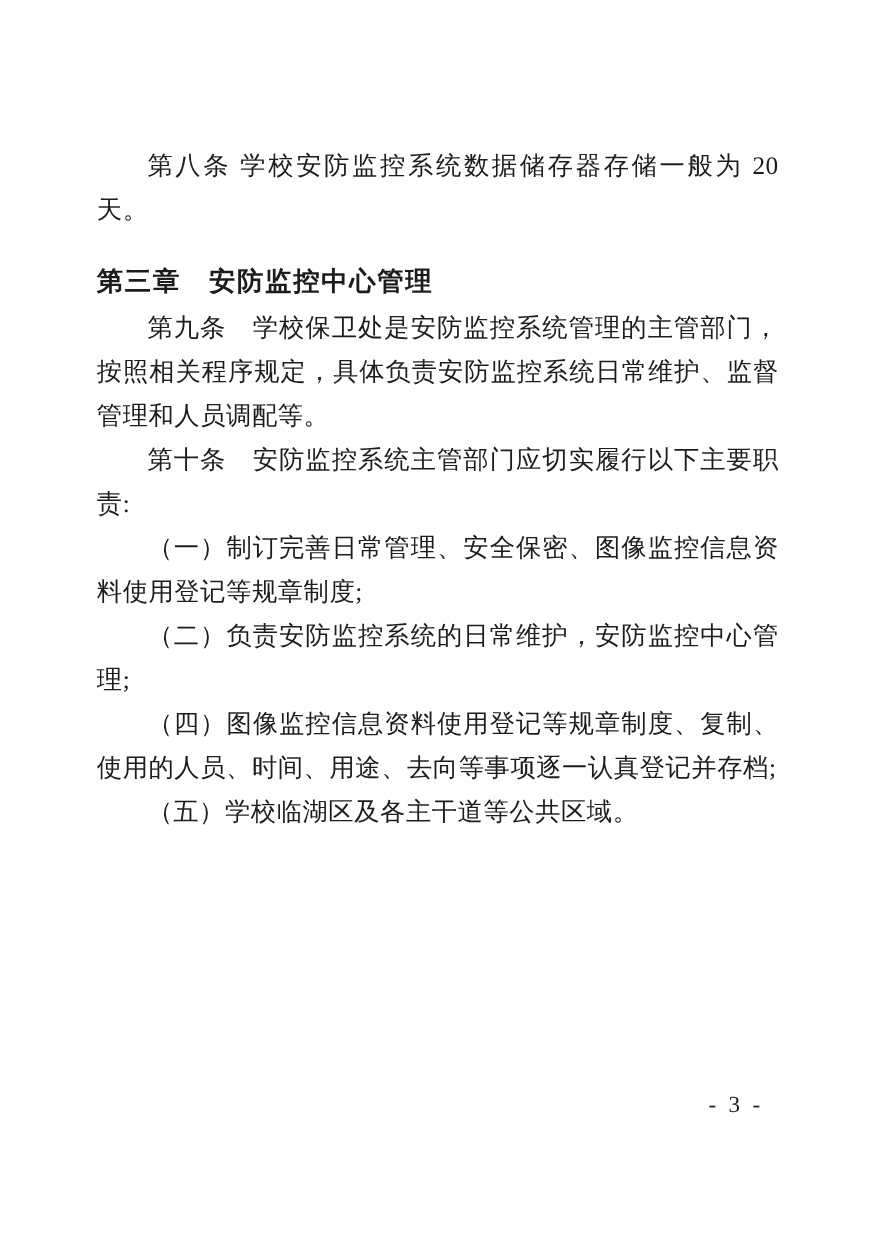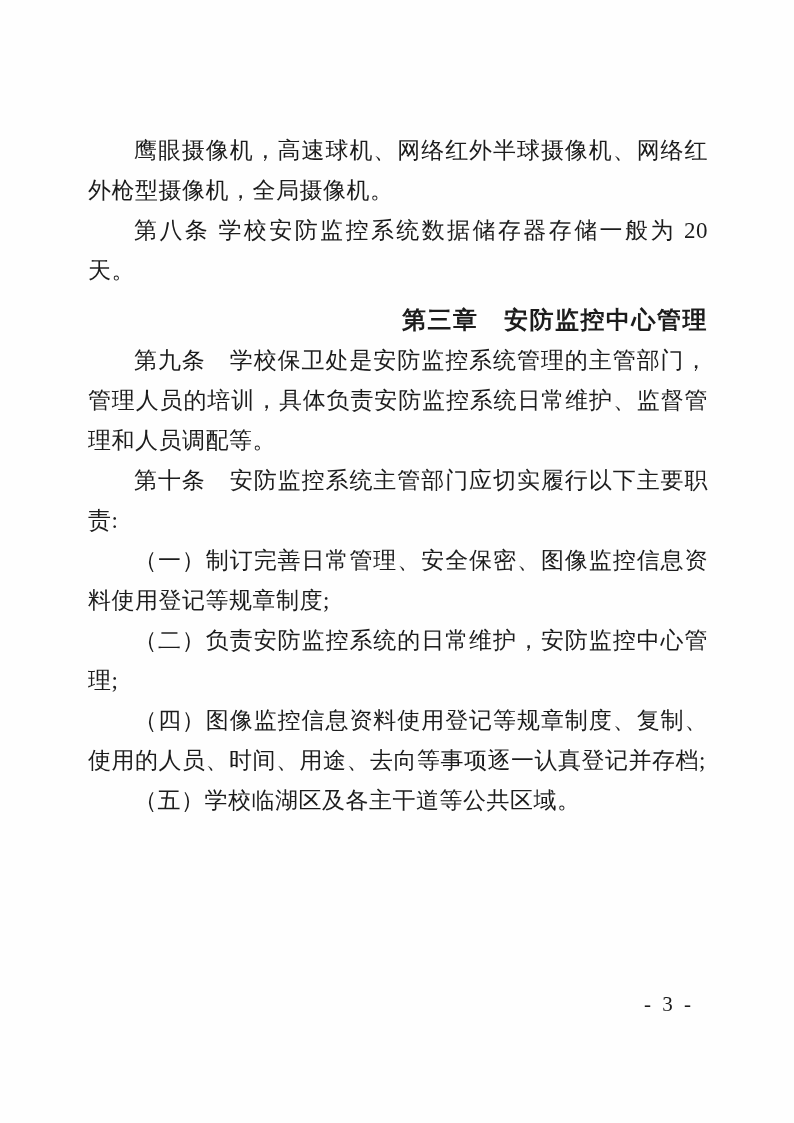--- a/index.html
+++ b/index.html
@@ -27,23 +27,23 @@
     text-justify: inter-character;
     letter-spacing: 0.5px;
   }
   .doc p {
     margin: 0;
     padding: 0;
     text-indent: 2em;
   }
   .chapter-heading {
     display: block;
-    margin: 8px 0 0 0;
+    margin: 25px 0 0 0;
     text-indent: 0;
-    text-align: right;
+    text-align: left;
     font-size: 24px;
     font-weight: bold;
     font-family: "Liberation Sans", sans-serif;
     letter-spacing: 1.5px;
     line-height: 42px;
   }
   .page-number {
     position: absolute;
     right: 100px;
     bottom: 106px;
@@ -53,29 +53,28 @@
     font-family: "Liberation Serif", serif;
   }
 </style>
 </head>
 <body>
 
 <div class="page">
 
   <div class="doc">
 
-    <p>鹰眼摄像机，高速球机、网络红外半球摄像机、网络红外枪型摄像机，全局摄像机。</p>
 
 
 
     <p>第八条 学校安防监控系统数据储存器存储一般为 20 天。</p>
 
     <h2 class="chapter-heading">第三章　安防监控中心管理</h2>
 
-    <p>第九条　学校保卫处是安防监控系统管理的主管部门，管理人员的培训，具体负责安防监控系统日常维护、监督管理和人员调配等。</p>
+    <p>第九条　学校保卫处是安防监控系统管理的主管部门，按照相关程序规定，具体负责安防监控系统日常维护、监督管理和人员调配等。</p>
 
     <p>第十条　安防监控系统主管部门应切实履行以下主要职责:</p>
 
     <p>（一）制订完善日常管理、安全保密、图像监控信息资料使用登记等规章制度;</p>
 
     <p>（二）负责安防监控系统的日常维护，安防监控中心管理;</p>
 
 
     <p>（四）图像监控信息资料使用登记等规章制度、复制、使用的人员、时间、用途、去向等事项逐一认真登记并存档;</p>
 

